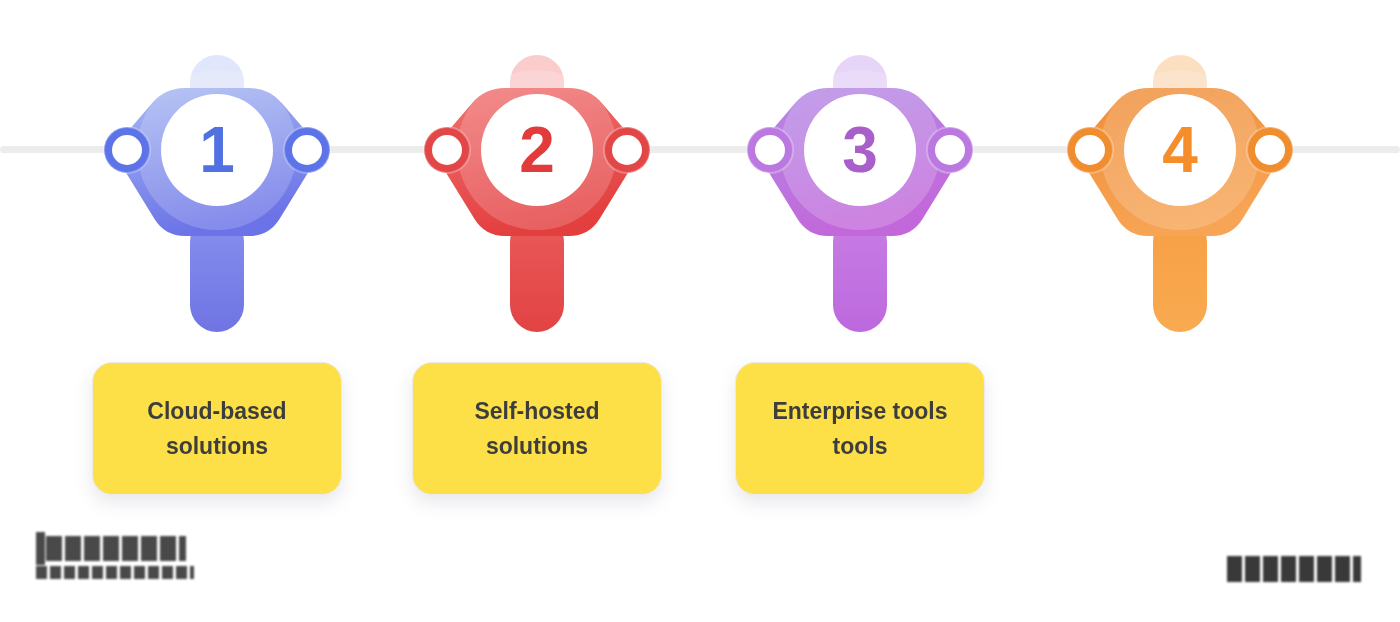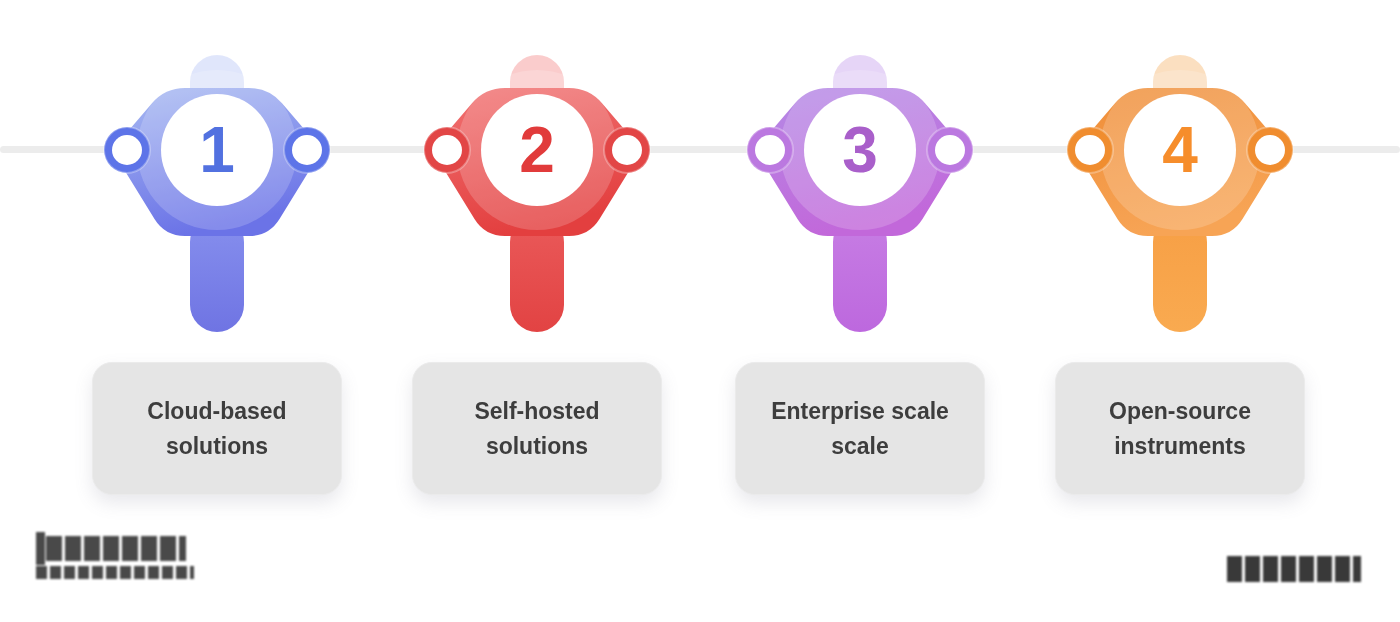--- a/index.html
+++ b/index.html
@@ -16,21 +16,21 @@
   .step{position:absolute;top:40px;width:260px;}
   .marker{width:260px;height:310px;}
   .marker svg{display:block;width:260px;height:310px;overflow:visible;}
   .num{
     font-family:"Liberation Sans",sans-serif;
     font-size:64px;font-weight:700;
   }
   
   .card{
     width:250px;height:133px;margin:12px auto 0 auto;
-    background:#e5e5e5;border:1px solid #ebebeb;border-radius:20px;
+    background:#fde047;border:1px solid #ebebeb;border-radius:20px;
     box-shadow:0 8px 18px rgba(110,110,135,0.16);
     display:flex;align-items:center;justify-content:center;
     box-sizing:border-box;padding:0 28px;
   }
   .card-label{
     margin:0;text-align:center;
     font-size:23px;font-weight:600;line-height:1.5;color:#3d3d3d;
   }
   
   .logo-left{position:absolute;left:36px;top:536px;filter:blur(1.3px);opacity:.92;}
@@ -129,21 +129,21 @@
         <circle class="halo" cx="130" cy="110" r="80" fill="#ffffff" opacity="0.18"></circle>
         <circle class="dot-ring" cx="40" cy="110" r="23" stroke="#ffffff" stroke-opacity="0.3" stroke-width="2" fill="#bb78e0"></circle>
         <circle cx="40" cy="110" r="15" fill="#ffffff"></circle>
         <circle class="dot-ring" cx="220" cy="110" r="23" stroke="#ffffff" stroke-opacity="0.3" stroke-width="2" fill="#bb78e0"></circle>
         <circle cx="220" cy="110" r="15" fill="#ffffff"></circle>
         <circle class="badge" cx="130" cy="110" r="56" fill="#ffffff"></circle>
         <text class="num" x="130" y="132" text-anchor="middle" fill="#a95fca">3</text>
       </svg>
     </div>
     <div class="card">
-      <p class="card-label">Enterprise scale scale</p>
+      <p class="card-label">Enterprise tools tools</p>
     </div>
   </section>
 
   <section class="step" style="left:1050px">
     <div class="marker">
       <svg viewBox="0 0 260 310">
         <defs>
           <linearGradient id="hex-g-3" x1="0%" y1="0%" x2="30%" y2="100%">
             <stop offset="0%" class="st-light" stop-color="#ef8d37"></stop>
               <stop offset="100%" class="st-dark" stop-color="#f7a455"></stop>
@@ -158,23 +158,20 @@
         <path class="hex" fill="url(#hex-g-3)" d="M 38 94.8 L 65 63.2 Q 78 48 98 48 L 162 48 Q 182 48 195 63.2 L 222 94.8 Q 235 110 224.5 127 L 192.5 179 Q 182 196 162 196 L 98 196 Q 78 196 67.5 179 L 35.5 127 Q 25 110 38 94.8 Z"></path>
         <circle class="halo" cx="130" cy="110" r="80" fill="#ffffff" opacity="0.18"></circle>
         <circle class="dot-ring" cx="40" cy="110" r="23" stroke="#ffffff" stroke-opacity="0.3" stroke-width="2" fill="#f08d2f"></circle>
         <circle cx="40" cy="110" r="15" fill="#ffffff"></circle>
         <circle class="dot-ring" cx="220" cy="110" r="23" stroke="#ffffff" stroke-opacity="0.3" stroke-width="2" fill="#f08d2f"></circle>
         <circle cx="220" cy="110" r="15" fill="#ffffff"></circle>
         <circle class="badge" cx="130" cy="110" r="56" fill="#ffffff"></circle>
         <text class="num" x="130" y="132" text-anchor="middle" fill="#f68d2b">4</text>
       </svg>
     </div>
-    <div class="card">
-      <p class="card-label">Open-source instruments</p>
-    </div>
   </section>
 
   <div class="logo-left">
     <div class="lrow1"></div>
     <div class="lrow2"></div>
   </div>
   <div class="logo-right"></div>
 
 </div>
 

